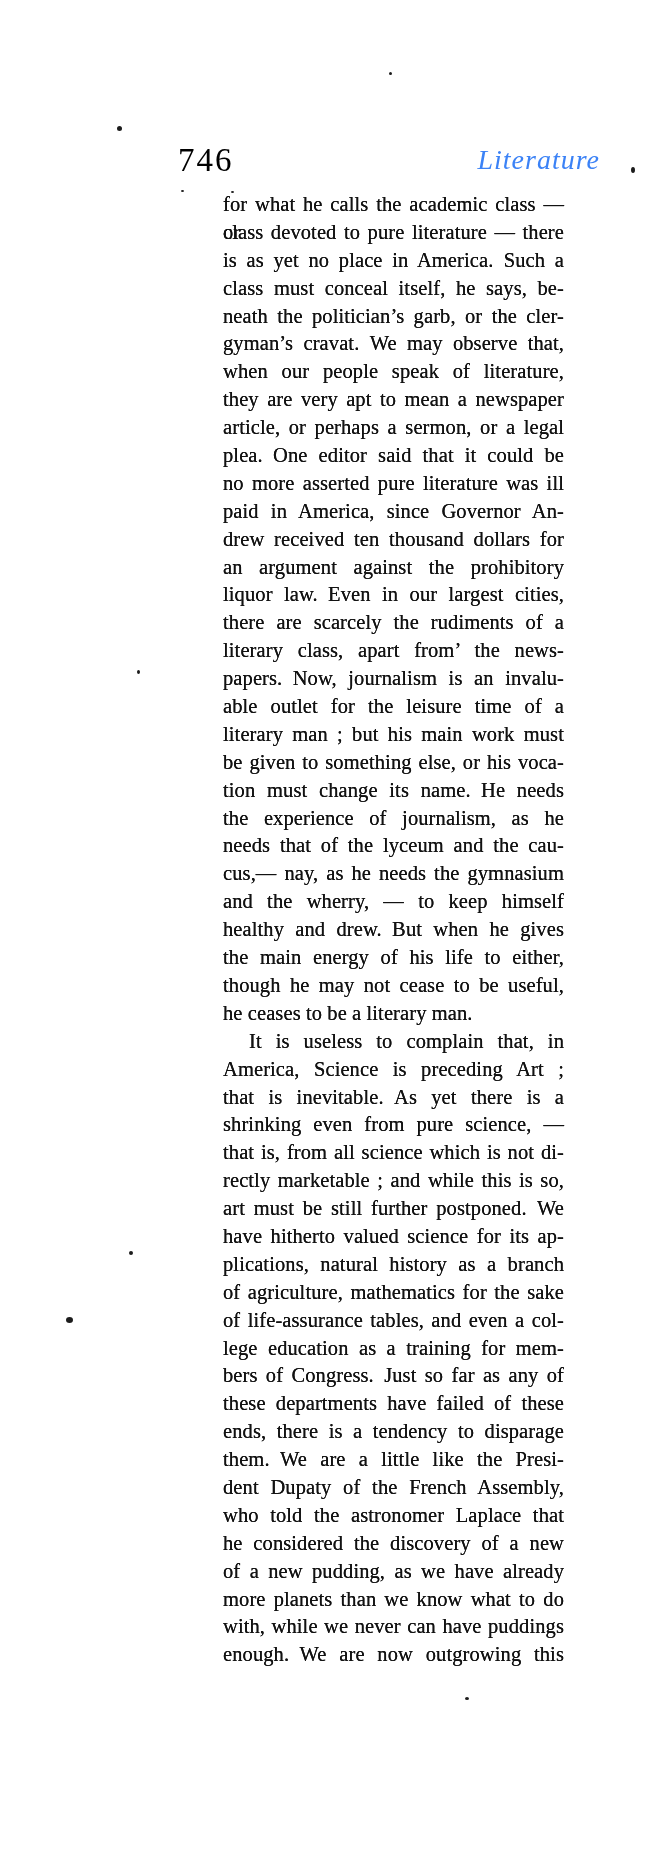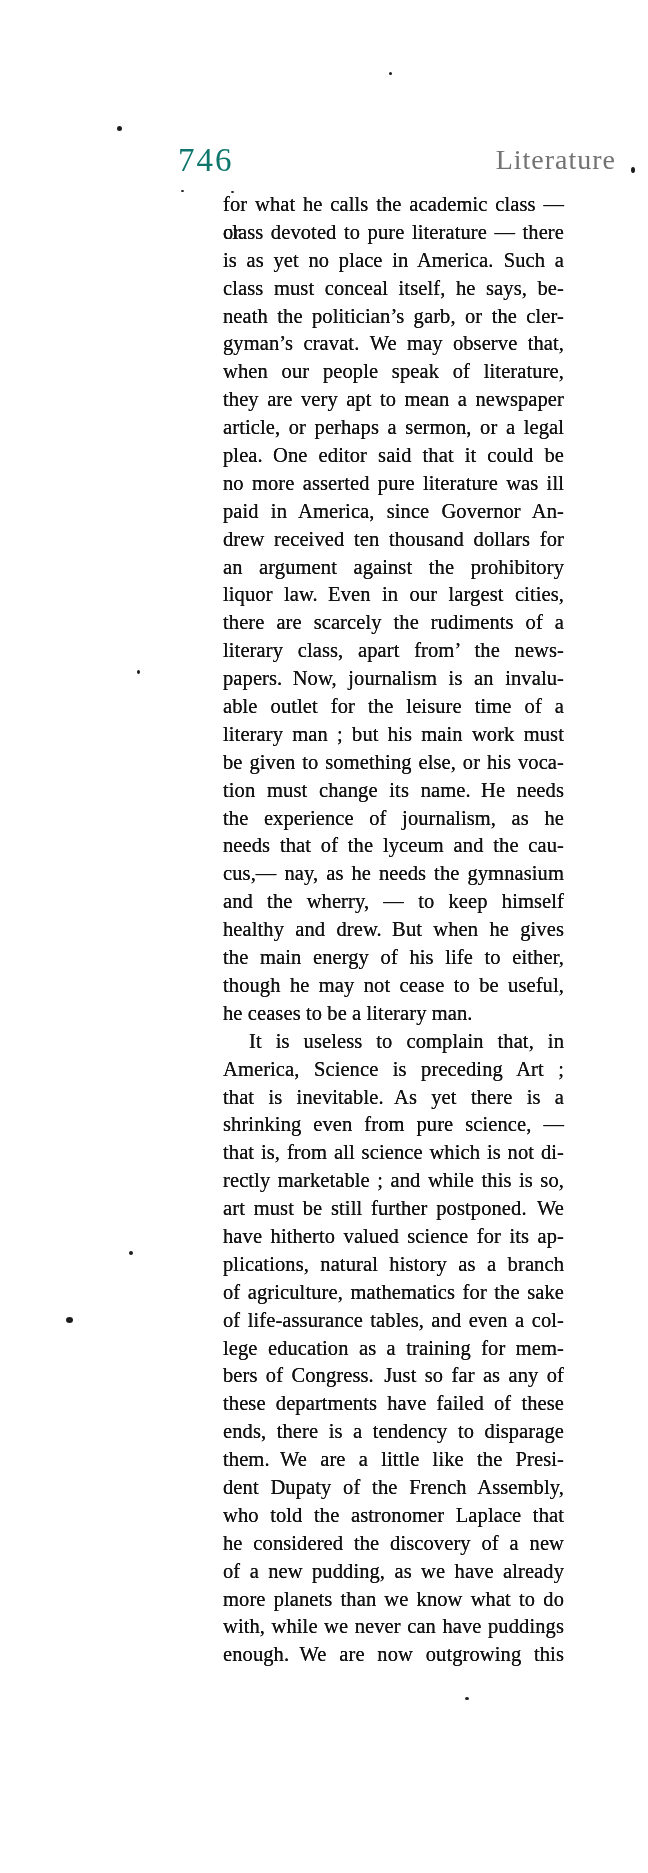--- a/index.html
+++ b/index.html
@@ -22,29 +22,30 @@
     left: 176px;
     right: 20px;
     height: 46px;
   }
   .page-number {
     position: absolute;
     left: 2px;
     top: 2px;
     font-size: 33px;
     letter-spacing: 2px;
-    color: #0f766e;
+    color: #000000;
   }
   .running-title {
     position: absolute;
-    right: 12px;
+    right: 28px;
     top: 4px;
     font-size: 28px;
+    font-style: italic;
     letter-spacing: 1px;
-    color: #737373;
+    color: #3b82f6;
   }
   .text-column {
     position: absolute;
     left: 176px;
     top: 191px;
     width: 388px;
   }
   .para { margin: 0; padding: 0; }
   .line {
     font-size: 20.5px;

